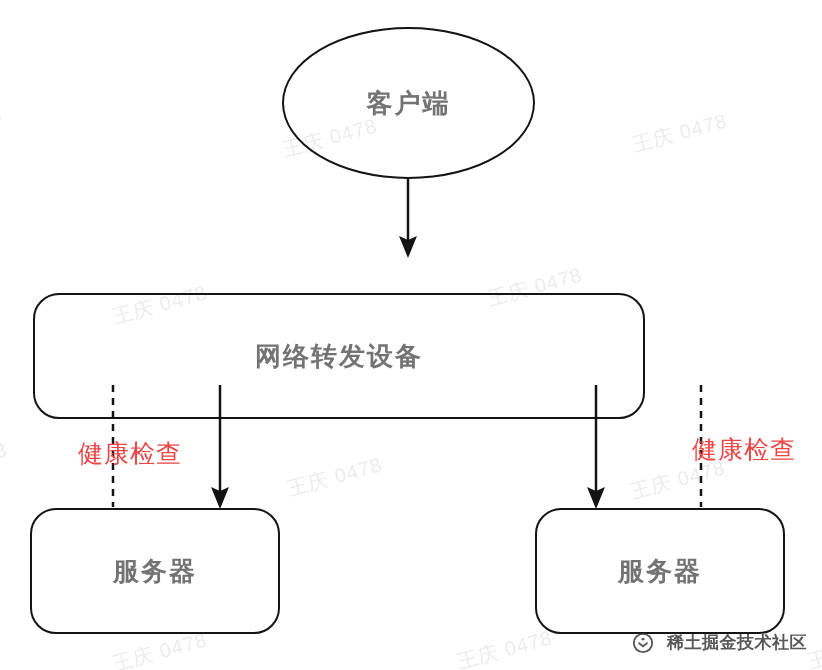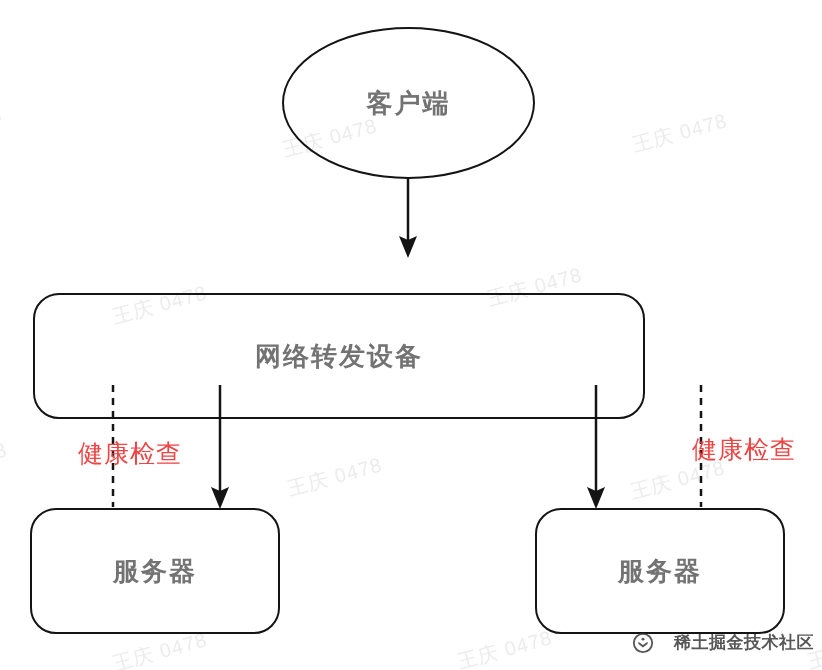--- a/index.html
+++ b/index.html
@@ -87,21 +87,21 @@
   }
   .edge-label.left  { left: 78px;  top: 437px; }
   .edge-label.right { left: 692px; top: 433px; }
   
   .site-watermark {
     position: absolute;
     left: 632px; top: 631px;
     z-index: 5;
     display: flex;
     align-items: center;
-    gap: 20px;
+    gap: 13px;
     opacity: 0.85;
     color: #3a3a3a;
   }
   .site-watermark .logo {
     width: 22px;
     height: 22px;
     flex: 0 0 auto;
   }
   .site-watermark .txt {
     font-size: 17px;

